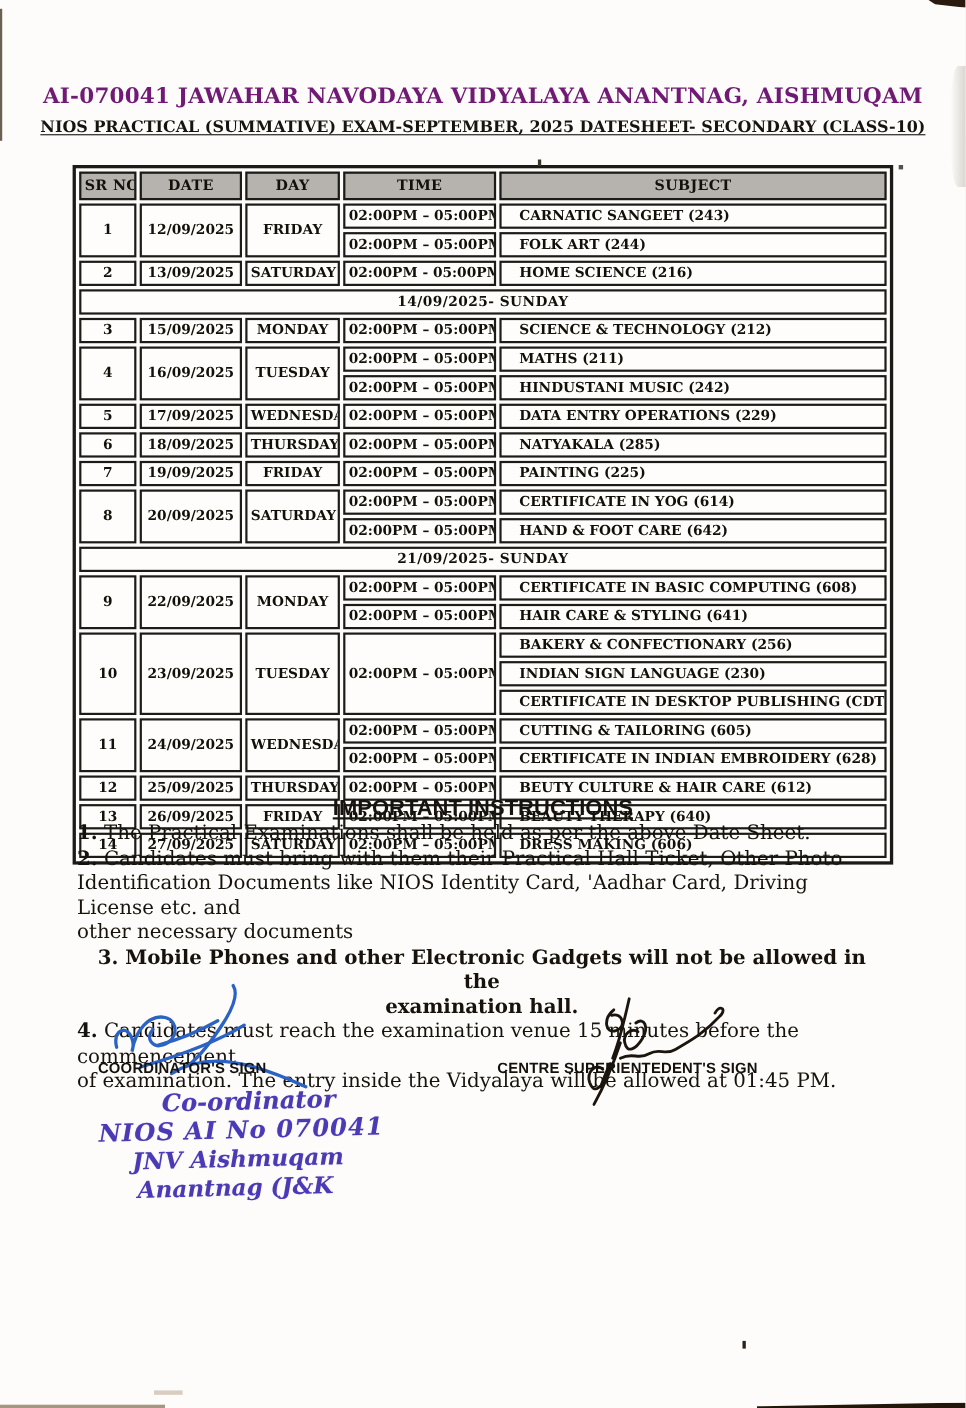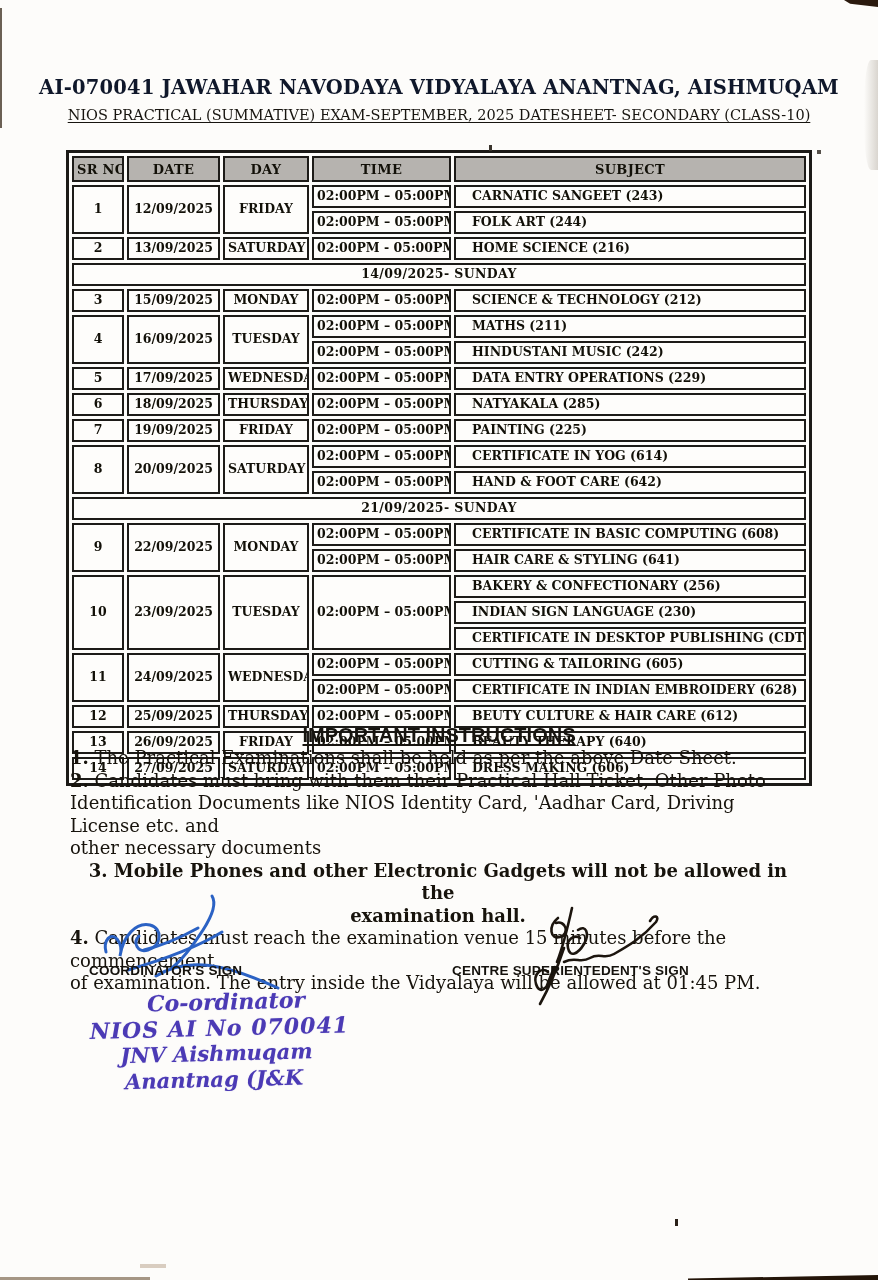--- a/index.html
+++ b/index.html
@@ -4,25 +4,25 @@
 <style>
   html,body{margin:0;padding:0;background:#e8e6e2;}
   .page{
     position:relative; width:878px; height:1280px; margin:0 auto;
     background:#fdfcfa; overflow:hidden;
     font-family:"DejaVu Serif","Liberation Serif",serif; color:#141414;
   }
   
   .doc-title{
     position:absolute; top:76px; left:0; width:100%; text-align:center;
-    font-size:19.5px; font-weight:bold; letter-spacing:0.2px; color:#0f172a;
+    font-size:19.5px; font-weight:bold; letter-spacing:0.2px; color:#701a75;
   }
   .doc-subtitle{
     position:absolute; top:107px; left:0; width:100%; text-align:center;
-    font-size:14.5px; font-weight:normal; text-decoration:underline;
+    font-size:14.5px; font-weight:bold; text-decoration:underline;
     text-underline-offset:2px; color:#17140f;
   }
   
   .tbl-wrap{ position:absolute; top:150px; left:66px; }
   table.sheet{
     border-collapse:separate; border-spacing:3px;
     border:3px solid #1c1a17; background:#fdfcfa;
     table-layout:fixed; width:746px;
   }
   table.sheet th, table.sheet td{

